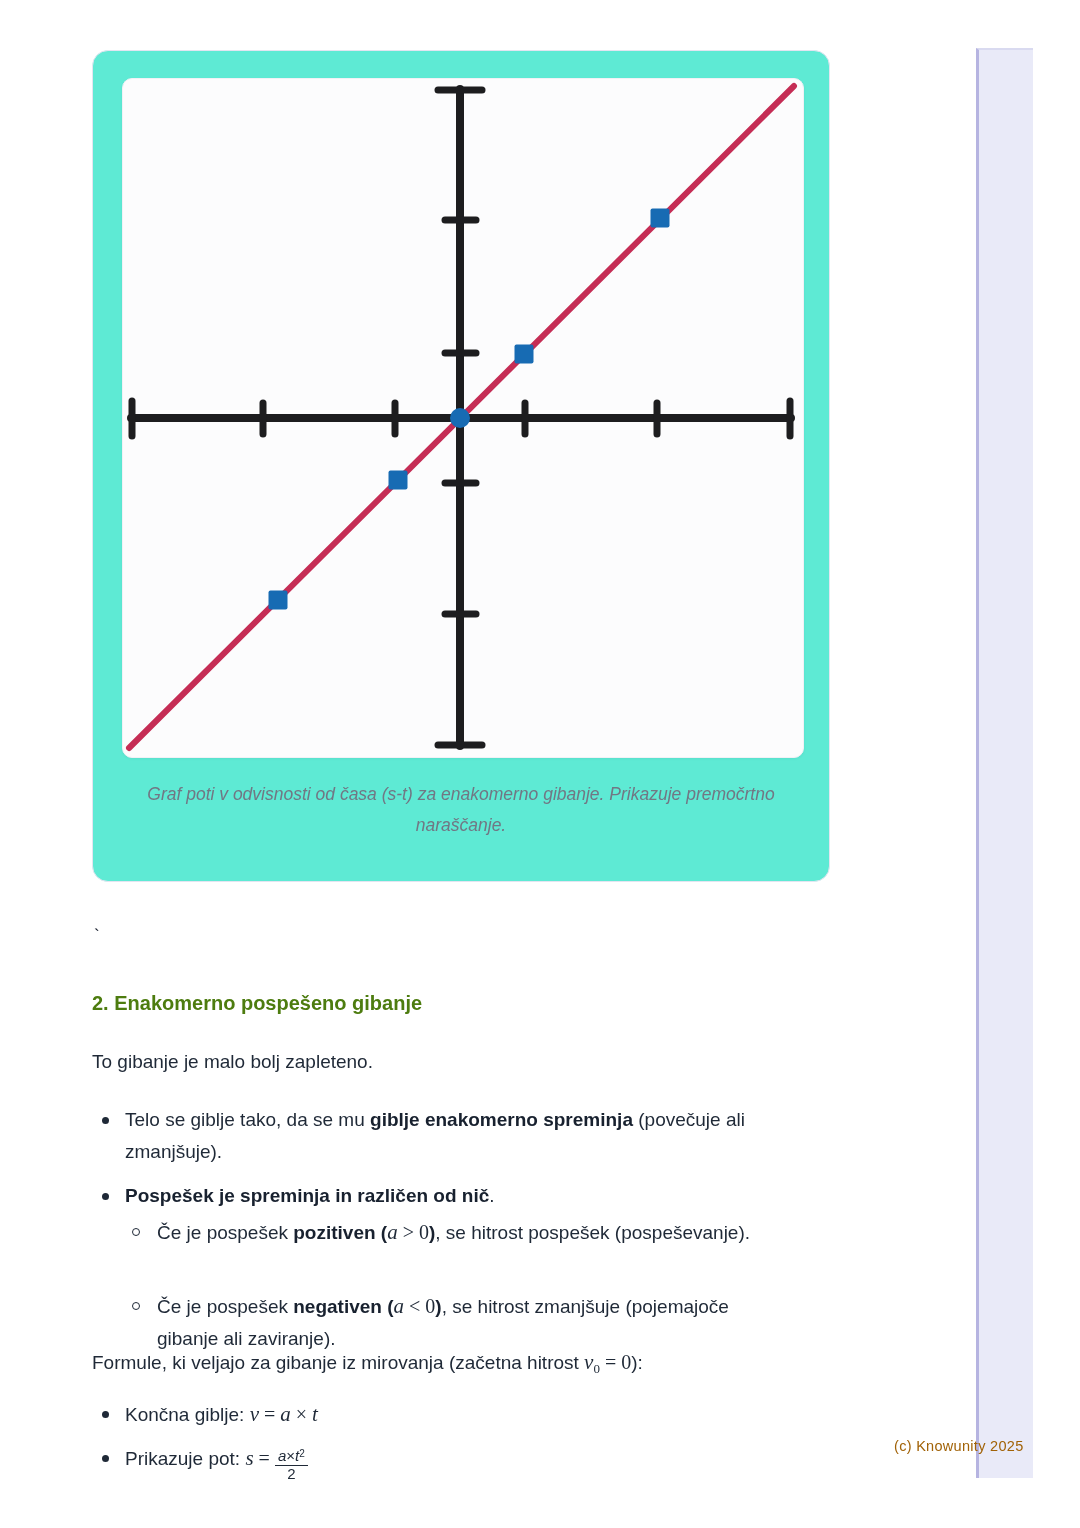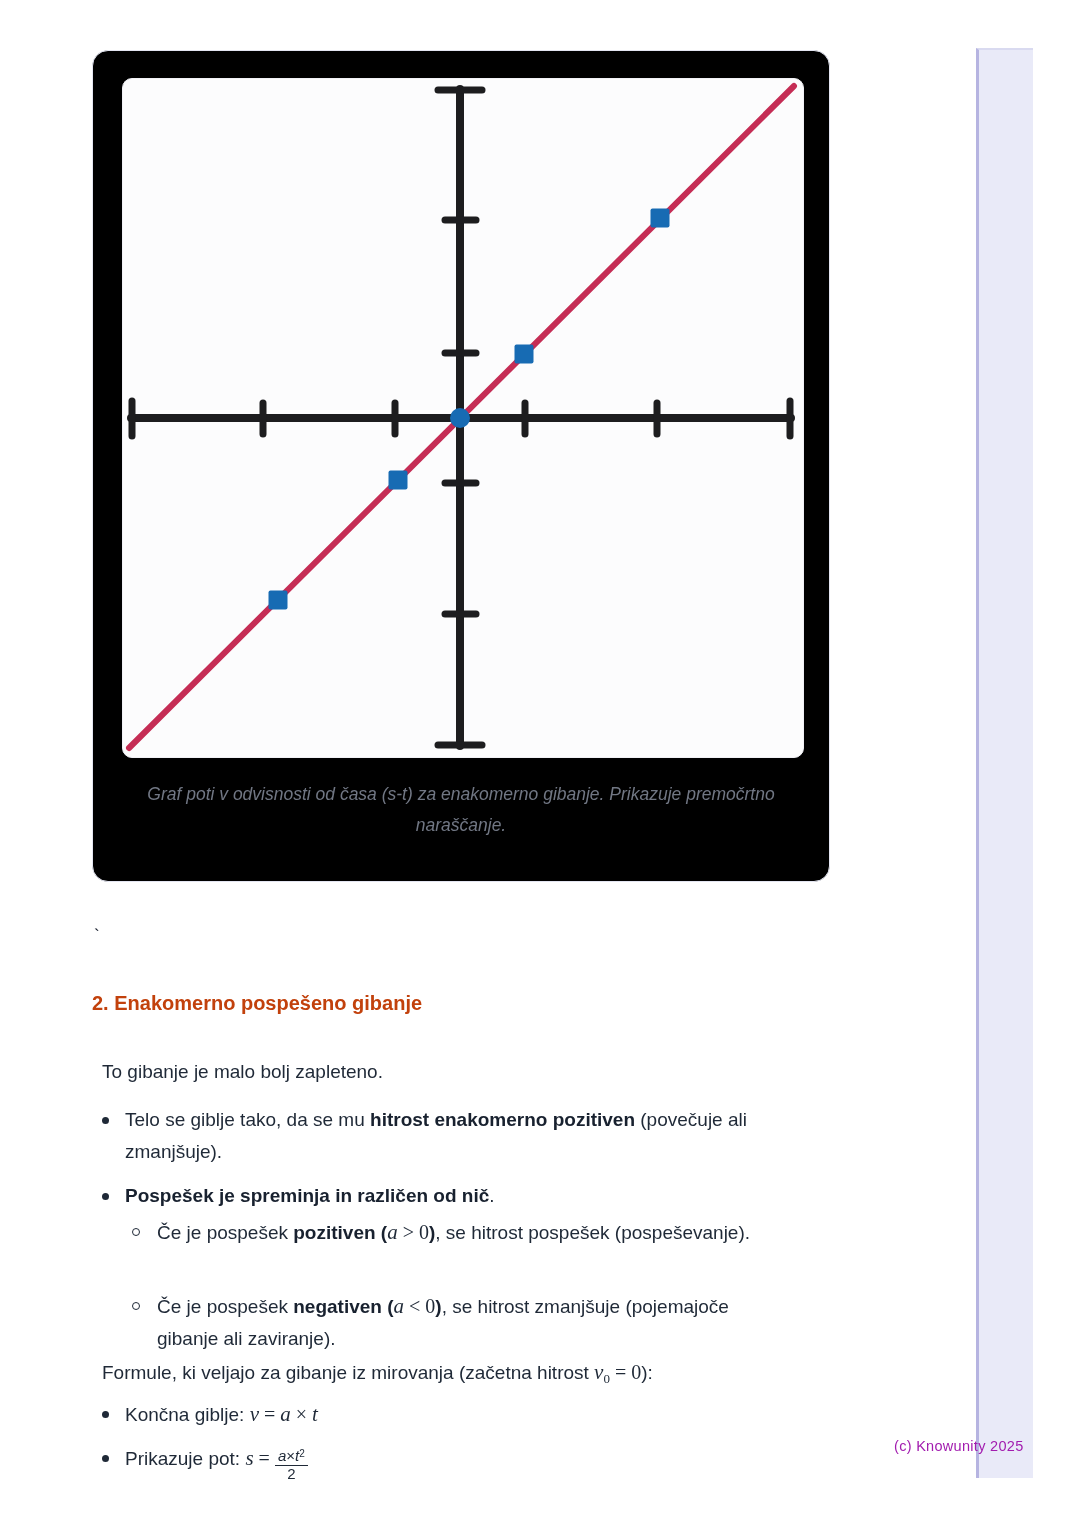--- a/index.html
+++ b/index.html
@@ -8,45 +8,45 @@
     font-family:"Liberation Sans",sans-serif;color:#1f2937;
   }
   
   .edge-bar{
     position:absolute;left:976px;top:48px;width:57px;height:1430px;
     background:#e9eaf8;border-left:3px solid #b6b4e1;border-top:2px solid #d9daf0;
     box-sizing:border-box;
   }
   .copyright{
     position:absolute;left:894px;top:1438px;z-index:3;
-    font-size:14.5px;color:#a21caf;letter-spacing:.3px;white-space:nowrap;
+    font-size:14.5px;color:#a16207;letter-spacing:.3px;white-space:nowrap;
   }
   
   .figure-card{
     position:absolute;left:92px;top:50px;width:738px;height:832px;margin:0;
-    background:#000000;border:1.5px solid #e3e5f1;border-radius:16px;box-sizing:border-box;
+    background:#5eead4;border:1.5px solid #e3e5f1;border-radius:16px;box-sizing:border-box;
   }
   .plot-panel{
     position:absolute;left:29px;top:27px;width:680px;height:678px;
     background:#fcfcfd;border:1px solid #f1f1f6;border-radius:10px;
     box-shadow:0 1px 3px rgba(25,25,60,.05);box-sizing:content-box;
   }
   .plot-panel svg{display:block;width:680px;height:678px;}
   .figure-caption{
     position:absolute;top:728px;left:50%;transform:translateX(-50%);
     width:650px;text-align:center;font-style:italic;
     font-size:17.5px;line-height:31px;color:#717784;
   }
   
   .stray{position:absolute;left:94px;top:926px;font-size:17px;color:#111827;}
   .heading{
     position:absolute;left:92px;top:990px;margin:0;
-    font-size:20px;line-height:27px;font-weight:700;color:#c2410c;
+    font-size:20px;line-height:27px;font-weight:700;color:#4d7c0f;
   }
-  .para{position:absolute;left:92px;margin:10px;font-size:19px;line-height:32px;color:#1f2937;}
+  .para{position:absolute;left:92px;margin:0;font-size:19px;line-height:32px;color:#1f2937;}
   .intro{top:1046px;width:720px;}
   .formule{top:1346px;width:720px;}
   .li{position:absolute;left:92px;font-size:19px;line-height:32px;color:#1f2937;box-sizing:border-box;}
   .li.main{padding-left:33px;}
   .li.sub{padding-left:65px;}
   .li .dot{
     position:absolute;left:10px;top:13px;width:7px;height:7px;border-radius:50%;background:#1f2937;
   }
   .li .ring{
     position:absolute;left:40px;top:12px;width:6px;height:6px;border-radius:50%;
@@ -104,21 +104,21 @@
   </figure>
 
   <div class="stray">`</div>
 
   <h2 class="heading">2. Enakomerno pospešeno gibanje</h2>
 
   <p class="para intro">To gibanje je malo bolj zapleteno.</p>
 
   <div class="li main" style="top:1104px;width:713px;">
     <span class="dot"></span>
-    <span>Telo se giblje tako, da se mu </span><b>hitrost enakomerno pozitiven</b><span> (povečuje ali zmanjšuje).</span>
+    <span>Telo se giblje tako, da se mu </span><b>giblje enakomerno spreminja</b><span> (povečuje ali zmanjšuje).</span>
   </div>
 
   <div class="li main" style="top:1180px;width:713px;">
     <span class="dot"></span>
     <b>Pospešek je spreminja in različen od nič</b><span>.</span>
   </div>
 
   <div class="li sub" style="top:1216px;width:675px;">
     <span class="ring"></span>
     <span>Če je pospešek </span><b>pozitiven (</b><span class="mvar">a</span><span class="mrm"> &gt; 0</span><b>)</b><span>, se hitrost pospešek (pospeševanje).</span>

